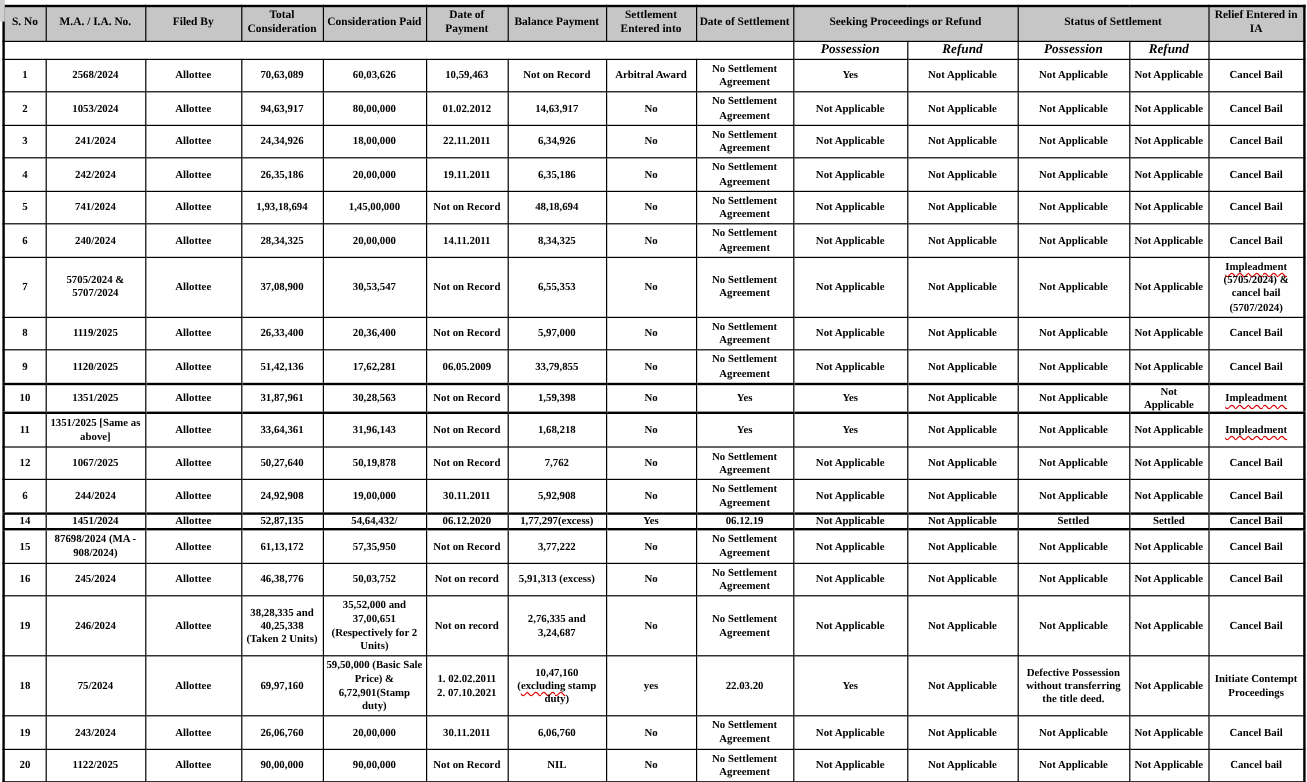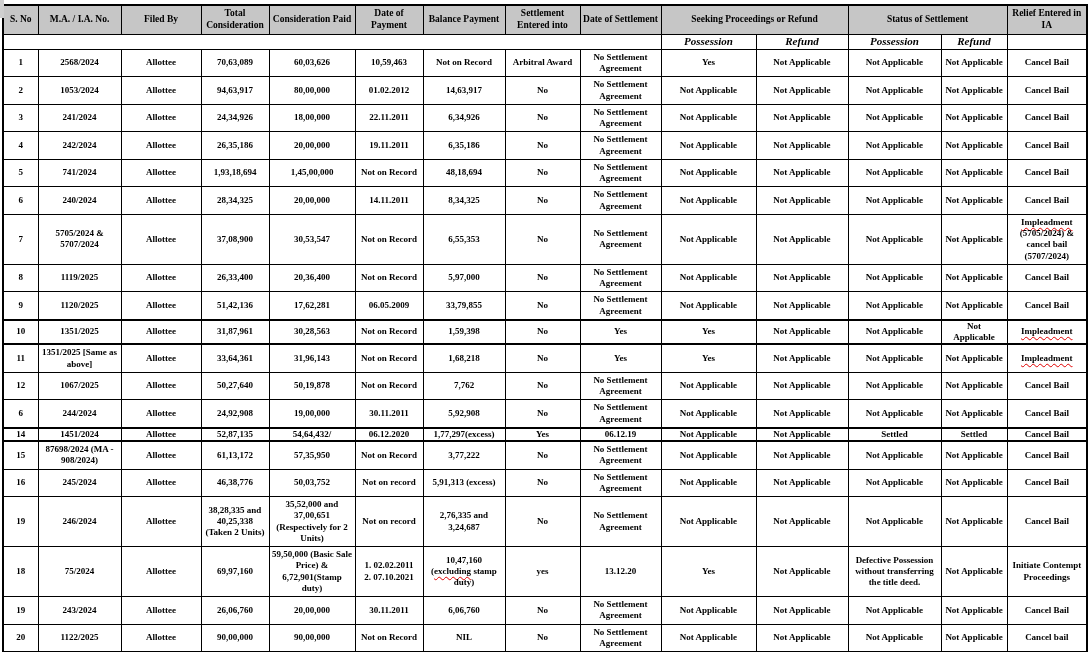--- a/index.html
+++ b/index.html
@@ -384,21 +384,21 @@
       </tr>
       <tr>
         <td>18</td>
         <td>75/2024</td>
         <td>Allottee</td>
         <td>69,97,160</td>
         <td>59,50,000 (Basic Sale Price) &amp; 6,72,901(Stamp duty)</td>
         <td>1. 02.02.2011<br>2. 07.10.2021</td>
         <td>10,47,160 (<span class="sq">excluding</span> stamp duty)</td>
         <td>yes</td>
-        <td>13.12.20</td>
+        <td>22.03.20</td>
         <td>Yes</td>
         <td>Not Applicable</td>
         <td>Defective Possession without transferring the title deed.</td>
         <td>Not Applicable</td>
         <td>Initiate Contempt Proceedings</td>
       </tr>
       <tr>
         <td>19</td>
         <td>243/2024</td>
         <td>Allottee</td>

